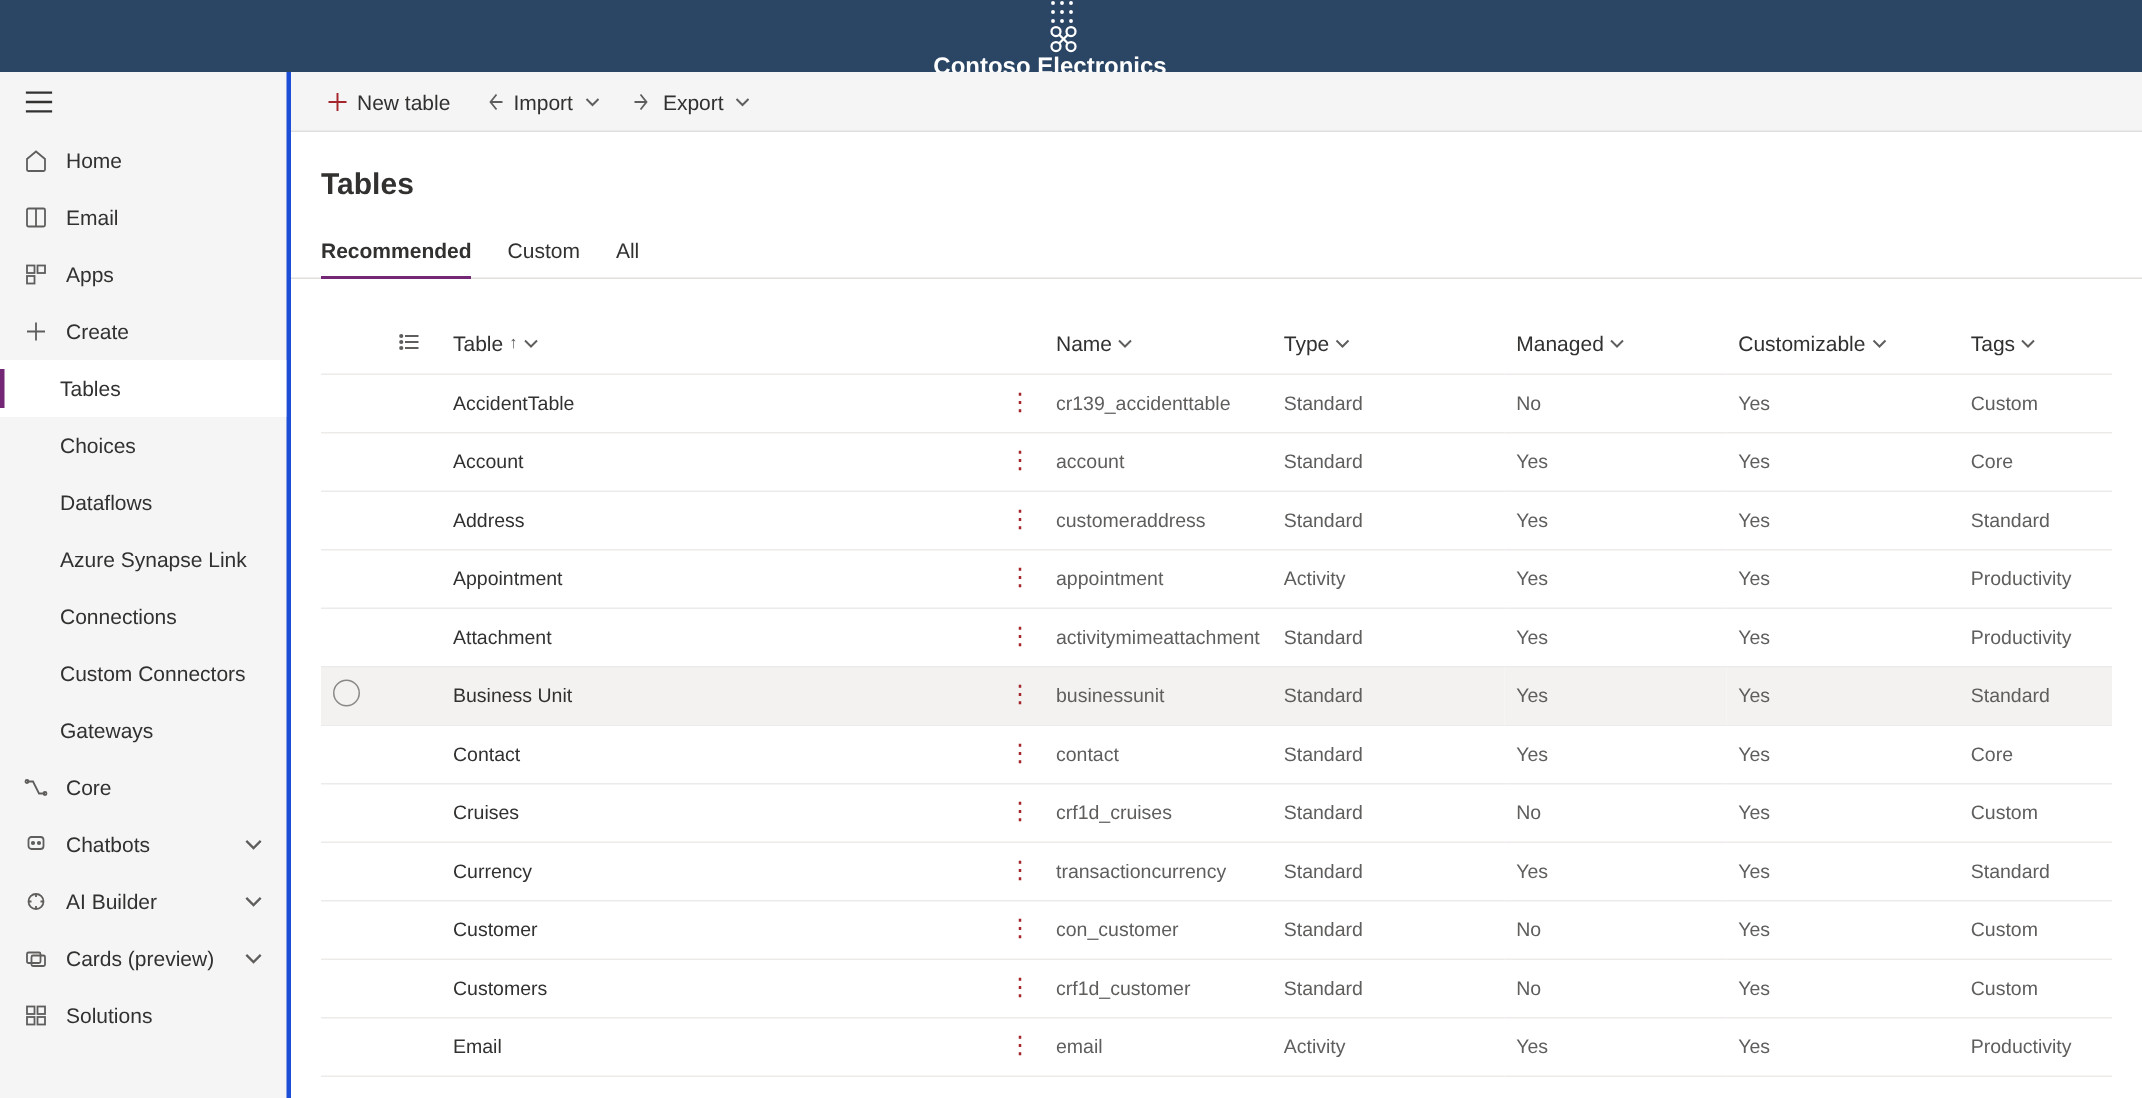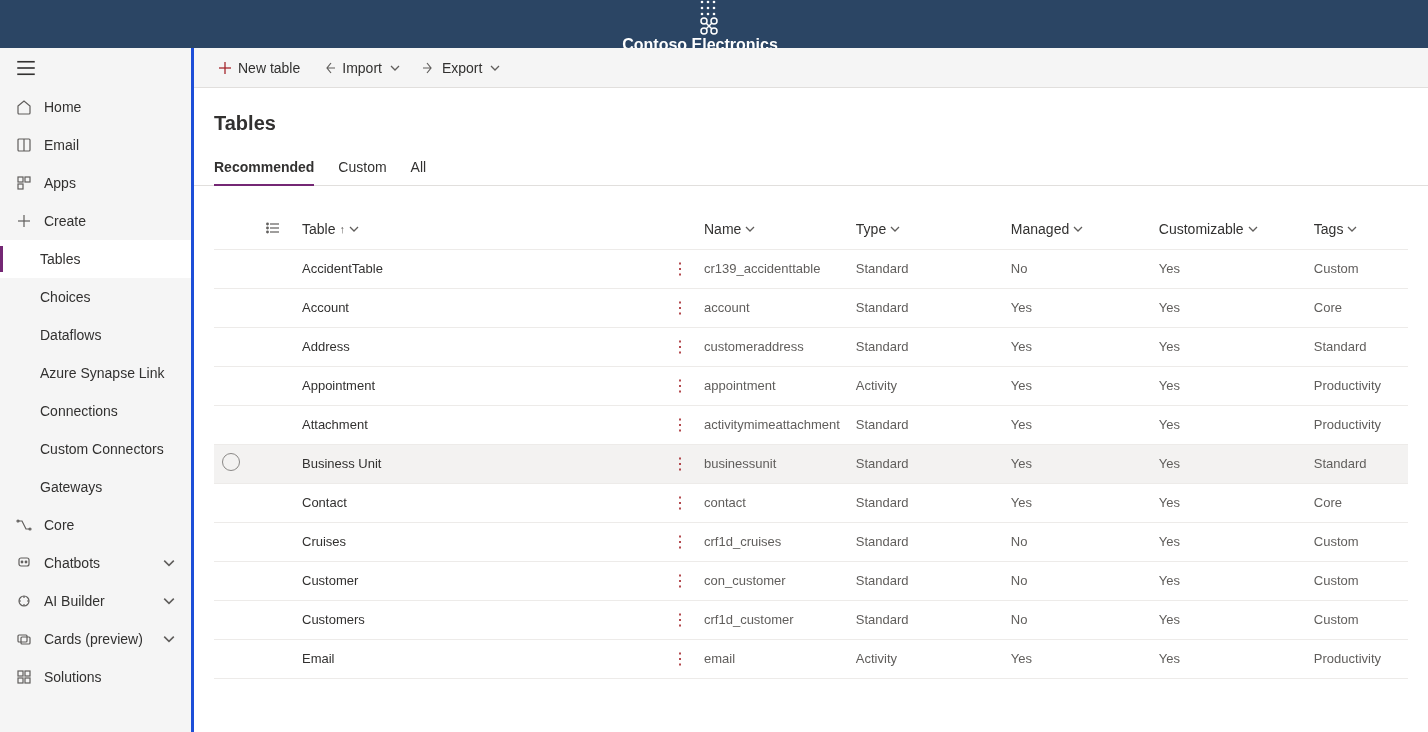--- a/index.html
+++ b/index.html
@@ -453,20 +453,31 @@
                 <td class="col-more"><span class="more-dots">⋮</span></td>
                 <td class="col-name">crf1d_cruises</td>
                 <td class="col-type">Standard</td>
                 <td class="col-managed">No</td>
                 <td class="col-cust">Yes</td>
                 <td class="col-tags">Custom</td>
               </tr>
               <tr>
                 <td class="col-sel"></td>
                 <td class="col-list"></td>
+                <td class="col-table">Currency</td>
+                <td class="col-more"><span class="more-dots">⋮</span></td>
+                <td class="col-name">transactioncurrency</td>
+                <td class="col-type">Standard</td>
+                <td class="col-managed">Yes</td>
+                <td class="col-cust">Yes</td>
+                <td class="col-tags">Standard</td>
+              </tr>
+              <tr>
+                <td class="col-sel"></td>
+                <td class="col-list"></td>
                 <td class="col-table">Customer</td>
                 <td class="col-more"><span class="more-dots">⋮</span></td>
                 <td class="col-name">con_customer</td>
                 <td class="col-type">Standard</td>
                 <td class="col-managed">No</td>
                 <td class="col-cust">Yes</td>
                 <td class="col-tags">Custom</td>
               </tr>
               <tr>
                 <td class="col-sel"></td>

